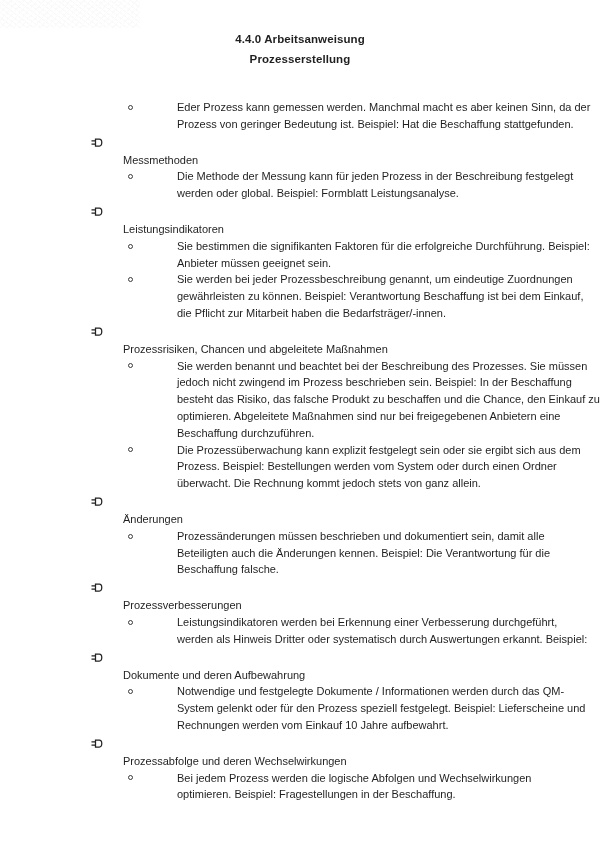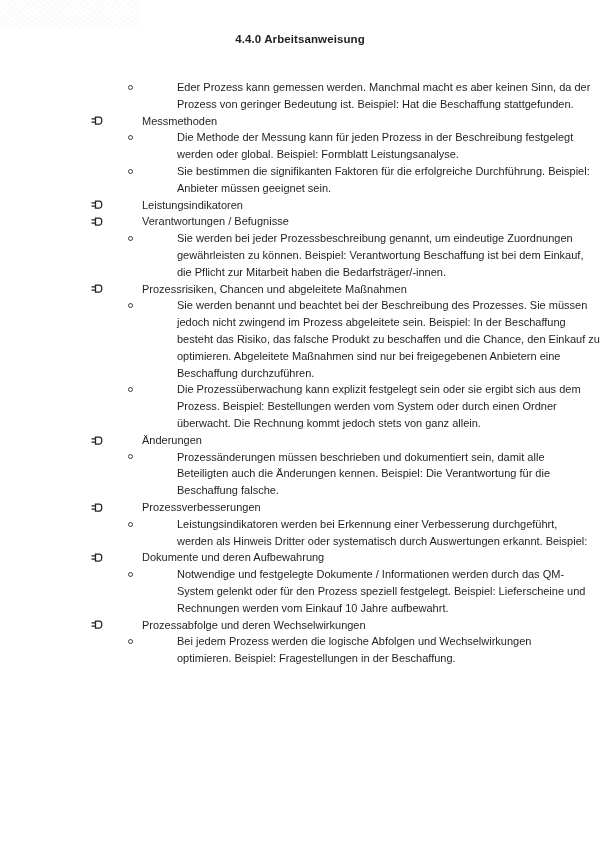--- a/index.html
+++ b/index.html
@@ -38,21 +38,21 @@
   }
   .bullet-list {
     margin-top: 30px;
     font-size: 11px;
     line-height: 16.8px;
   }
   .row {
     display: flex;
     align-items: flex-start;
   }
-  .row.lvl1 { padding-left: 91px; }
+  .row.lvl1 { padding-left: 91px; flex-direction: column; }
   .row.lvl2 { padding-left: 126px; }
   .bullet {
     flex: 0 0 19px;
     height: 16.8px;
     display: flex;
     align-items: center;
   }
   .row.lvl1 .bullet svg { display: block; }
   .ring {
     display: inline-block;
@@ -66,20 +66,21 @@
   .line { white-space: nowrap; padding-left: 32px; }
 </style>
 </head>
 <body>
 
 <div class="page">
   <div class="scan-noise"></div>
 
   <div class="doc-title">
     <div>4.4.0 Arbeitsanweisung</div>
+    <div>Prozesserstellung</div>
   </div>
 
   <div class="bullet-list" id="bullet-list">
       <div class="row lvl2">
     <span class="bullet">
           <span class="ring"></span>
         </span>
     <div class="text">
           <div class="line">Eder Prozess kann gemessen werden. Manchmal macht es aber keinen Sinn, da der</div>
           <div class="line">Prozess von geringer Bedeutung ist. Beispiel: Hat die Beschaffung stattgefunden.</div>
@@ -97,47 +98,37 @@
   </div>
       <div class="row lvl2">
     <span class="bullet">
           <span class="ring"></span>
         </span>
     <div class="text">
           <div class="line">Die Methode der Messung kann für jeden Prozess in der Beschreibung festgelegt</div>
           <div class="line">werden oder global. Beispiel: Formblatt Leistungsanalyse.</div>
         </div>
   </div>
+      <div class="row lvl1">
+    <span class="bullet">
+  <svg width="12" height="9" viewBox="0 0 12 9" aria-hidden="true">
+    <path d="M4.5 1 H8.3 C11.6 1 11.6 8 8.3 8 H4.5 Z M0.5 2.9 H4.5 M0.5 6.1 H4.5" fill="none" stroke="#222222" stroke-width="1.25"></path>
+  </svg>
+</span>
+    <div class="text">
+          <div class="line">Leistungsindikatoren</div>
+        </div>
+  </div>
       <div class="row lvl2">
     <span class="bullet">
           <span class="ring"></span>
         </span>
     <div class="text">
           <div class="line">Sie bestimmen die signifikanten Faktoren für die erfolgreiche Durchführung. Beispiel:</div>
           <div class="line">Anbieter müssen geeignet sein.</div>
-        </div>
-  </div>
-      <div class="row lvl1">
-    <span class="bullet">
-  <svg width="12" height="9" viewBox="0 0 12 9" aria-hidden="true">
-    <path d="M4.5 1 H8.3 C11.6 1 11.6 8 8.3 8 H4.5 Z M0.5 2.9 H4.5 M0.5 6.1 H4.5" fill="none" stroke="#222222" stroke-width="1.25"></path>
-  </svg>
-</span>
-    <div class="text">
-          <div class="line">Leistungsindikatoren</div>
-        </div>
-  </div>
-      <div class="row lvl1">
-    <span class="bullet">
-  <svg width="12" height="9" viewBox="0 0 12 9" aria-hidden="true">
-    <path d="M4.5 1 H8.3 C11.6 1 11.6 8 8.3 8 H4.5 Z M0.5 2.9 H4.5 M0.5 6.1 H4.5" fill="none" stroke="#222222" stroke-width="1.25"></path>
-  </svg>
-</span>
-    <div class="text">
-          <div class="line">Verantwortungen / Befugnisse</div>
         </div>
   </div>
       <div class="row lvl2">
     <span class="bullet">
           <span class="ring"></span>
         </span>
     <div class="text">
           <div class="line">Sie werden bei jeder Prozessbeschreibung genannt, um eindeutige Zuordnungen</div>
           <div class="line">gewährleisten zu können. Beispiel: Verantwortung Beschaffung ist bei dem Einkauf,</div>
           <div class="line">die Pflicht zur Mitarbeit haben die Bedarfsträger/-innen.</div>
@@ -152,21 +143,21 @@
     <div class="text">
           <div class="line">Prozessrisiken, Chancen und abgeleitete Maßnahmen</div>
         </div>
   </div>
       <div class="row lvl2">
     <span class="bullet">
           <span class="ring"></span>
         </span>
     <div class="text">
           <div class="line">Sie werden benannt und beachtet bei der Beschreibung des Prozesses. Sie müssen</div>
-          <div class="line">jedoch nicht zwingend im Prozess abgeleitete sein. Beispiel: In der Beschaffung</div>
+          <div class="line">jedoch nicht zwingend im Prozess beschrieben sein. Beispiel: In der Beschaffung</div>
           <div class="line">besteht das Risiko, das falsche Produkt zu beschaffen und die Chance, den Einkauf zu</div>
           <div class="line">optimieren. Abgeleitete Maßnahmen sind nur bei freigegebenen Anbietern eine</div>
           <div class="line">Beschaffung durchzuführen.</div>
         </div>
   </div>
       <div class="row lvl2">
     <span class="bullet">
           <span class="ring"></span>
         </span>
     <div class="text">

